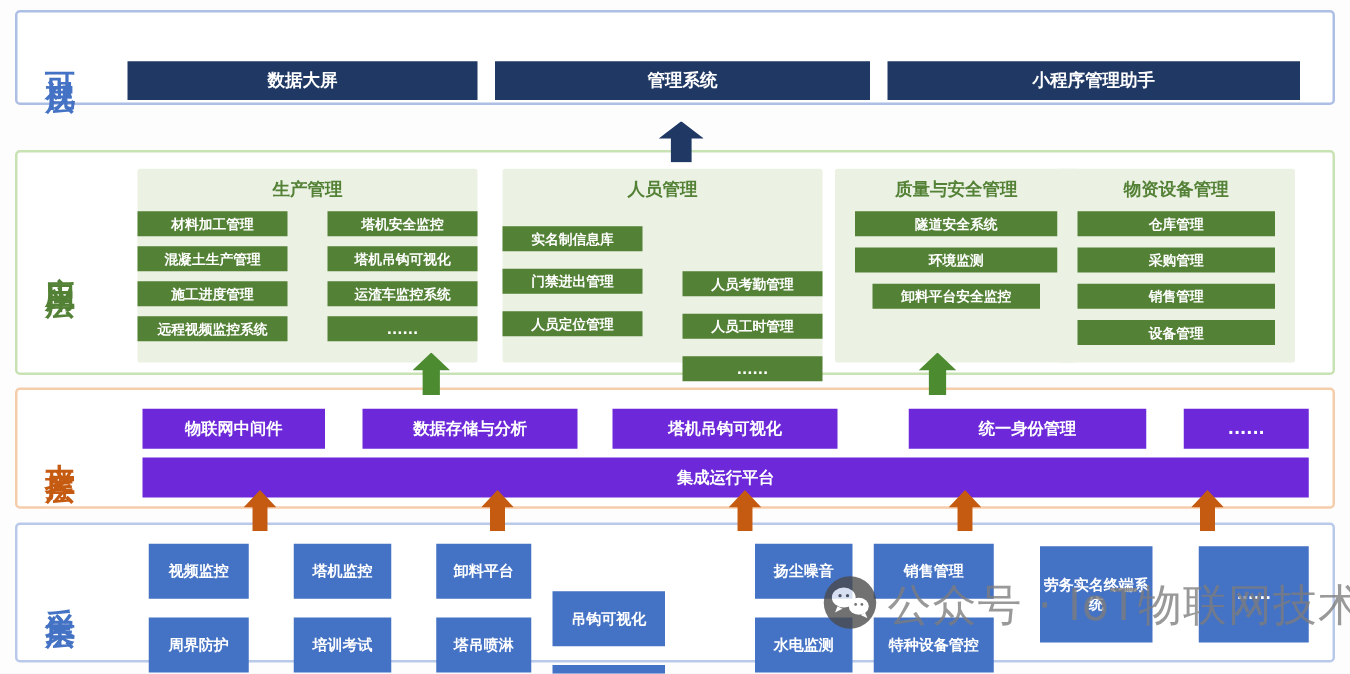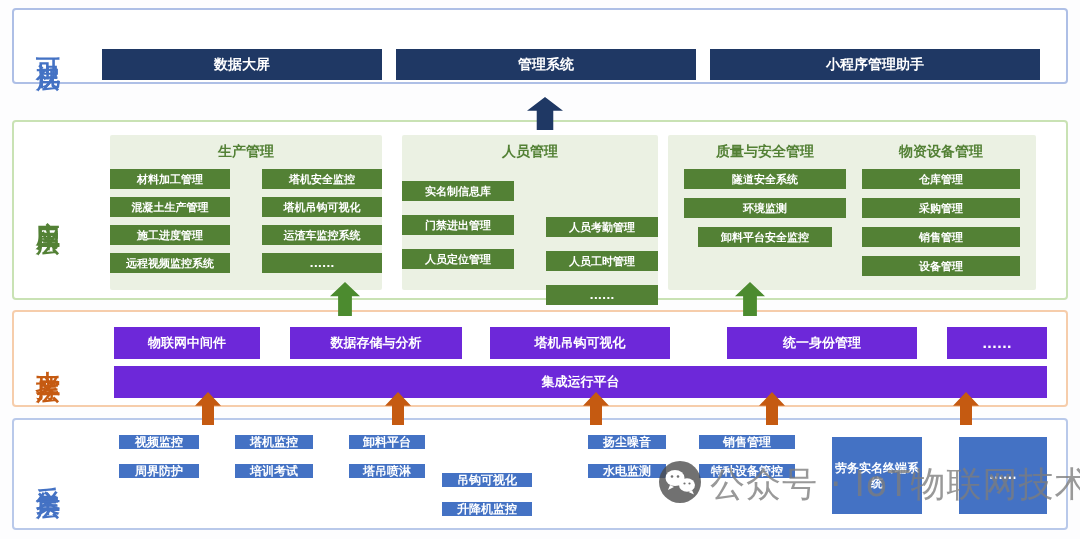--- a/index.html
+++ b/index.html
@@ -26,21 +26,21 @@
   .group-title{text-align:center;color:#538135;font-weight:bold;font-size:14px;height:26px;}
   .green-box{background:#538135;color:#fff;font-weight:bold;font-size:11px;display:flex;align-items:center;justify-content:center;height:20px;}
   .two-col{display:flex;justify-content:space-between;}
   .gcol{display:flex;flex-direction:column;gap:8px;}
   .one-col{display:flex;flex-direction:column;gap:9px;align-items:center;}
 
   .orange-box{background:#6d28d9;color:#fff;font-weight:bold;font-size:13px;display:flex;align-items:center;justify-content:center;position:absolute;height:32px;}
   .blue-box{background:#4472c4;color:#fff;font-weight:bold;font-size:12px;display:flex;align-items:center;justify-content:center;text-align:center;line-height:1.25;}
 
   .ccol{position:absolute;top:15px;display:flex;flex-direction:column;gap:15px;}
-  .ccol .blue-box{height:14px;}
+  .ccol .blue-box{height:44px;}
   .tallbox{position:absolute;top:17px;height:77px;}
 
   .arrow{position:absolute;clip-path:polygon(50% 0%,100% 42%,73% 42%,73% 100%,27% 100%,27% 42%,0% 42%);z-index:5;}
   .arrow-navy{background:#1f3864;width:36px;height:33px;left:527px;top:97px;}
   .arrow-green{background:#4c8b2f;width:30px;height:34px;top:282px;}
   .arrow-orange{background:#c55a11;width:26px;height:33px;top:392px;}
 
   .watermark{position:absolute;left:658px;top:460px;display:flex;align-items:center;gap:8px;z-index:10;opacity:.78;}
   .watermark .wm-text{font-size:35px;color:#7d7d7d;letter-spacing:1px;white-space:nowrap;}
 </style>
@@ -145,21 +145,21 @@
       <div class="blue-box">培训考试</div>
     </div>
     <div class="ccol" style="left:335px;width:76px;">
       <div class="blue-box">卸料平台</div>
       <div class="blue-box">塔吊喷淋</div>
     </div>
     <div class="ccol" style="left:428px;width:90px;margin-top:38px;">
       <div class="blue-box">吊钩可视化</div>
       <div class="blue-box">升降机监控</div>
     </div>
-    <div class="ccol" style="left:574px;width:78px;justify-content:flex-end;">
+    <div class="ccol" style="left:590px;width:78px;justify-content:flex-end;">
       <div class="blue-box">扬尘噪音</div>
       <div class="blue-box">水电监测</div>
     </div>
     <div class="ccol" style="left:685px;width:96px;">
       <div class="blue-box">销售管理</div>
       <div class="blue-box">特种设备管控</div>
     </div>
     <div class="blue-box tallbox" style="left:818px;width:90px;">劳务实名终端系统</div>
     <div class="blue-box tallbox" style="left:945px;width:88px;">......</div>
   </div>

